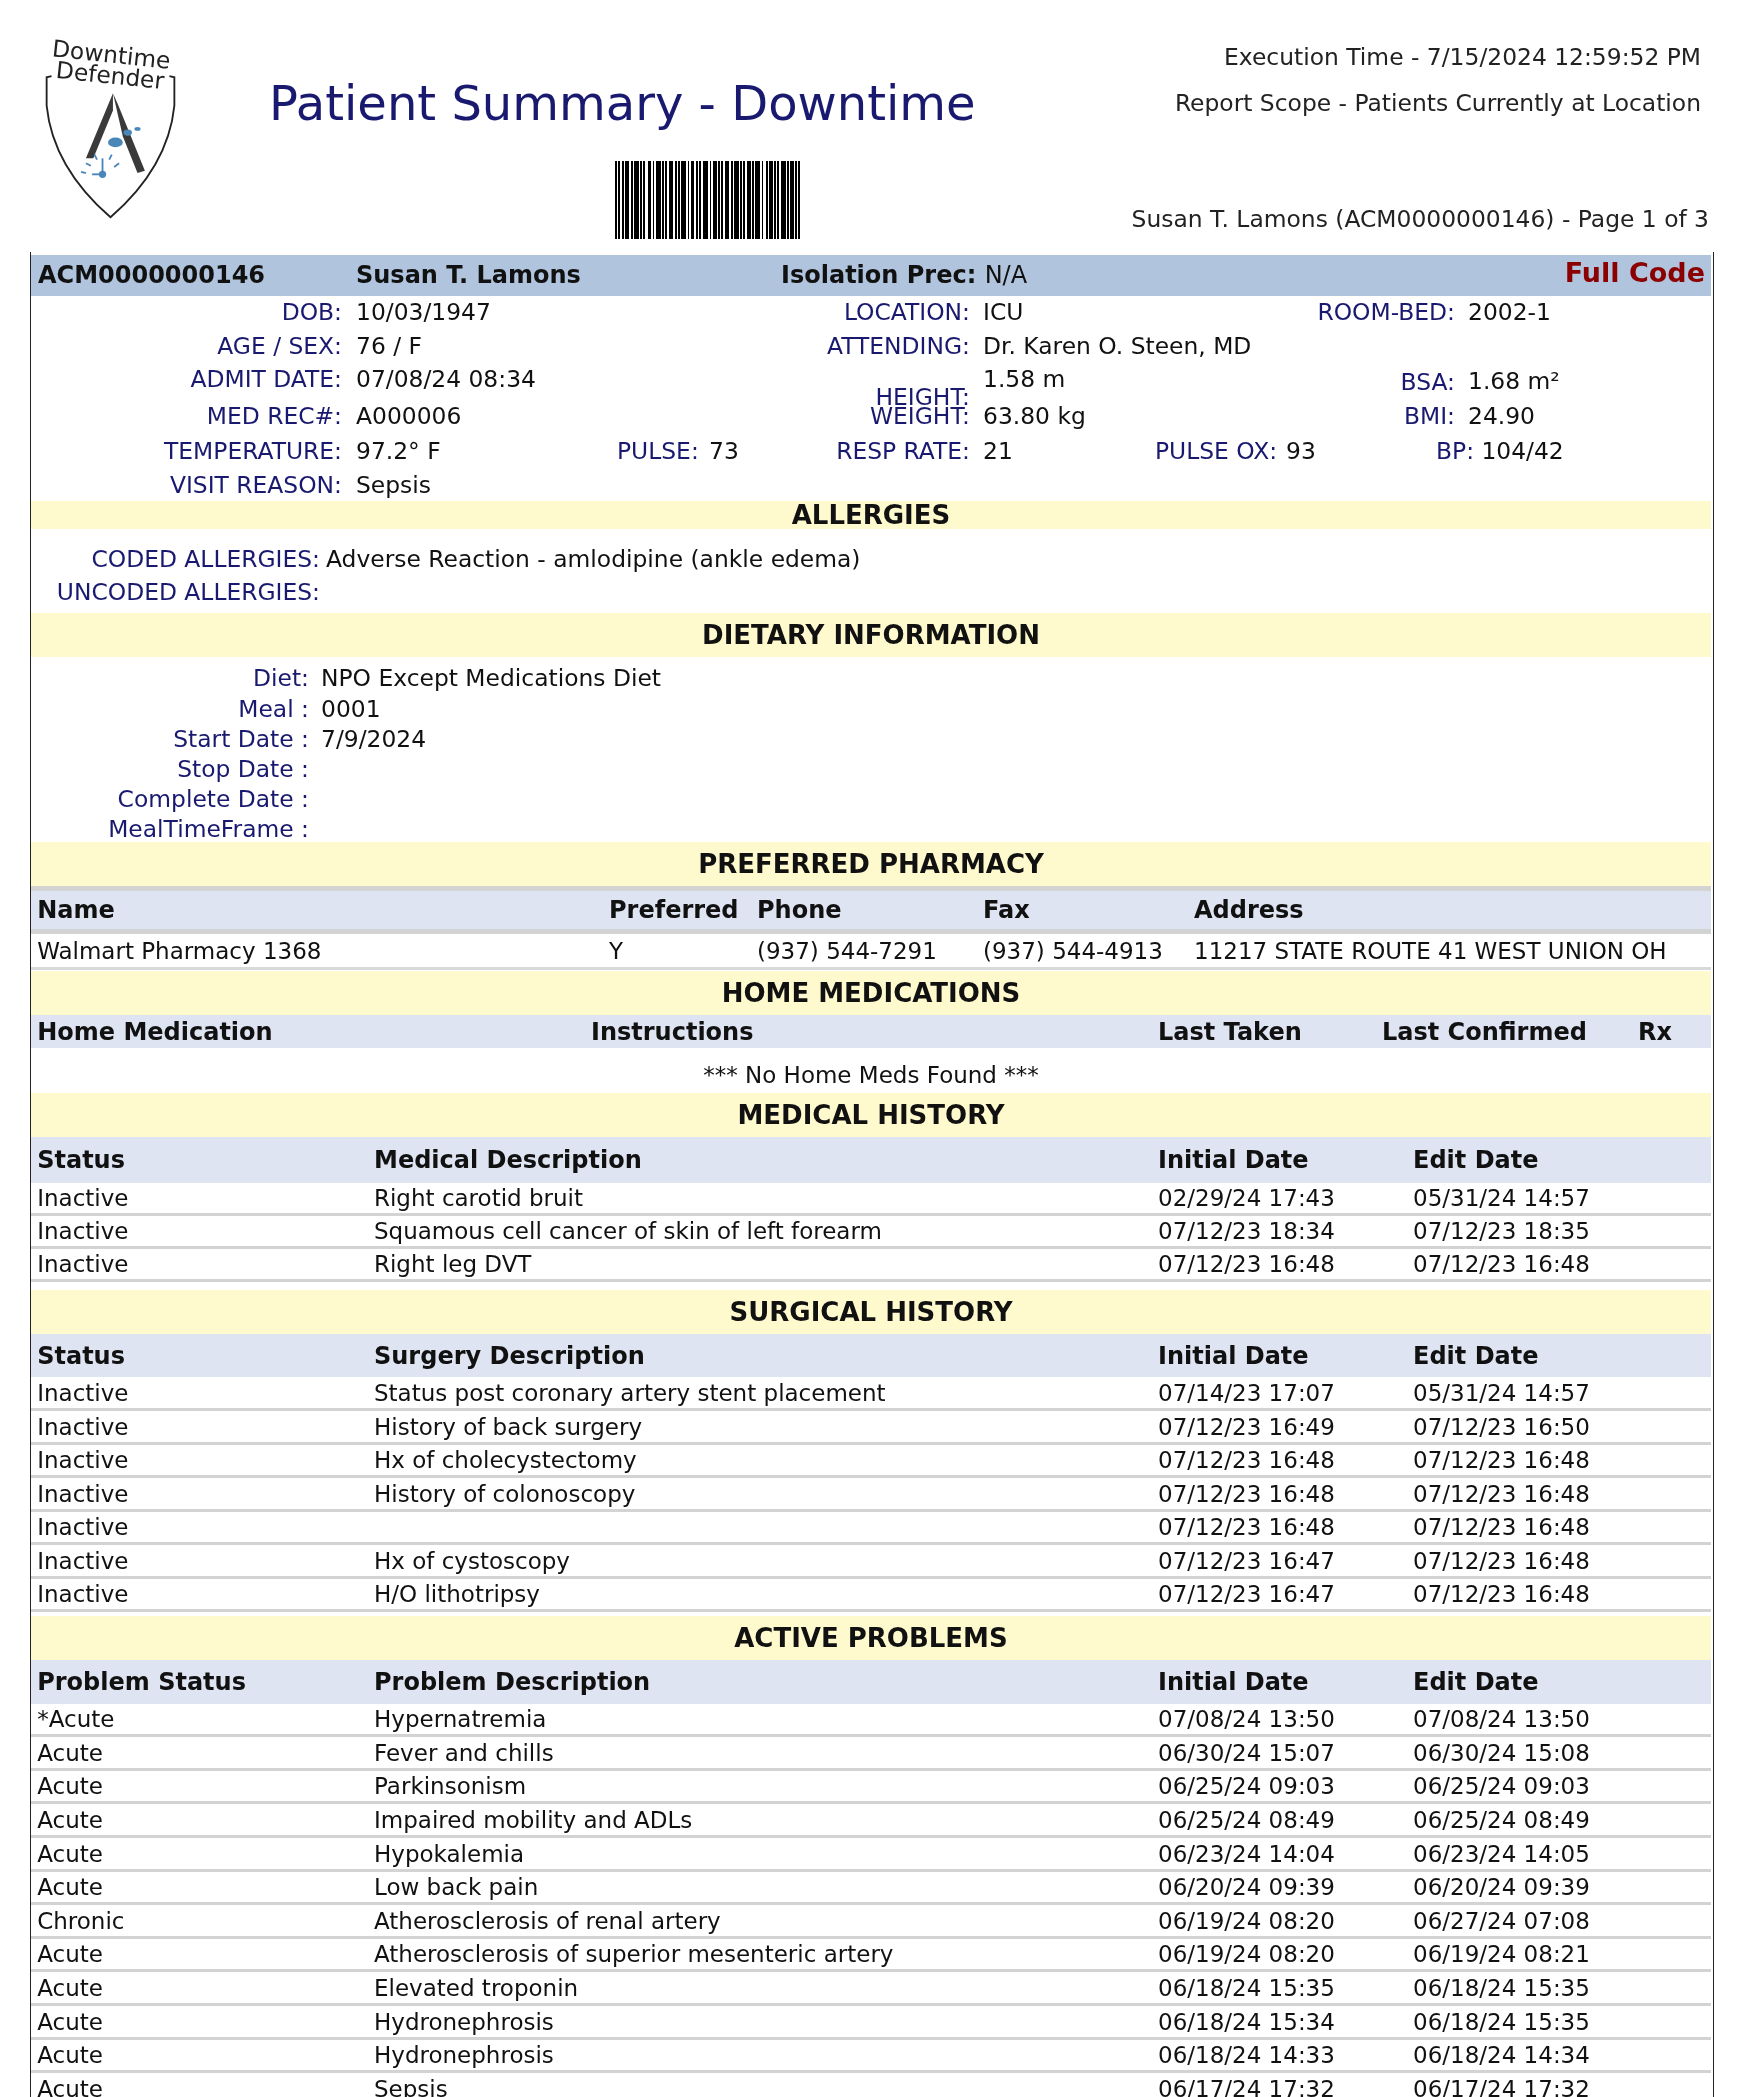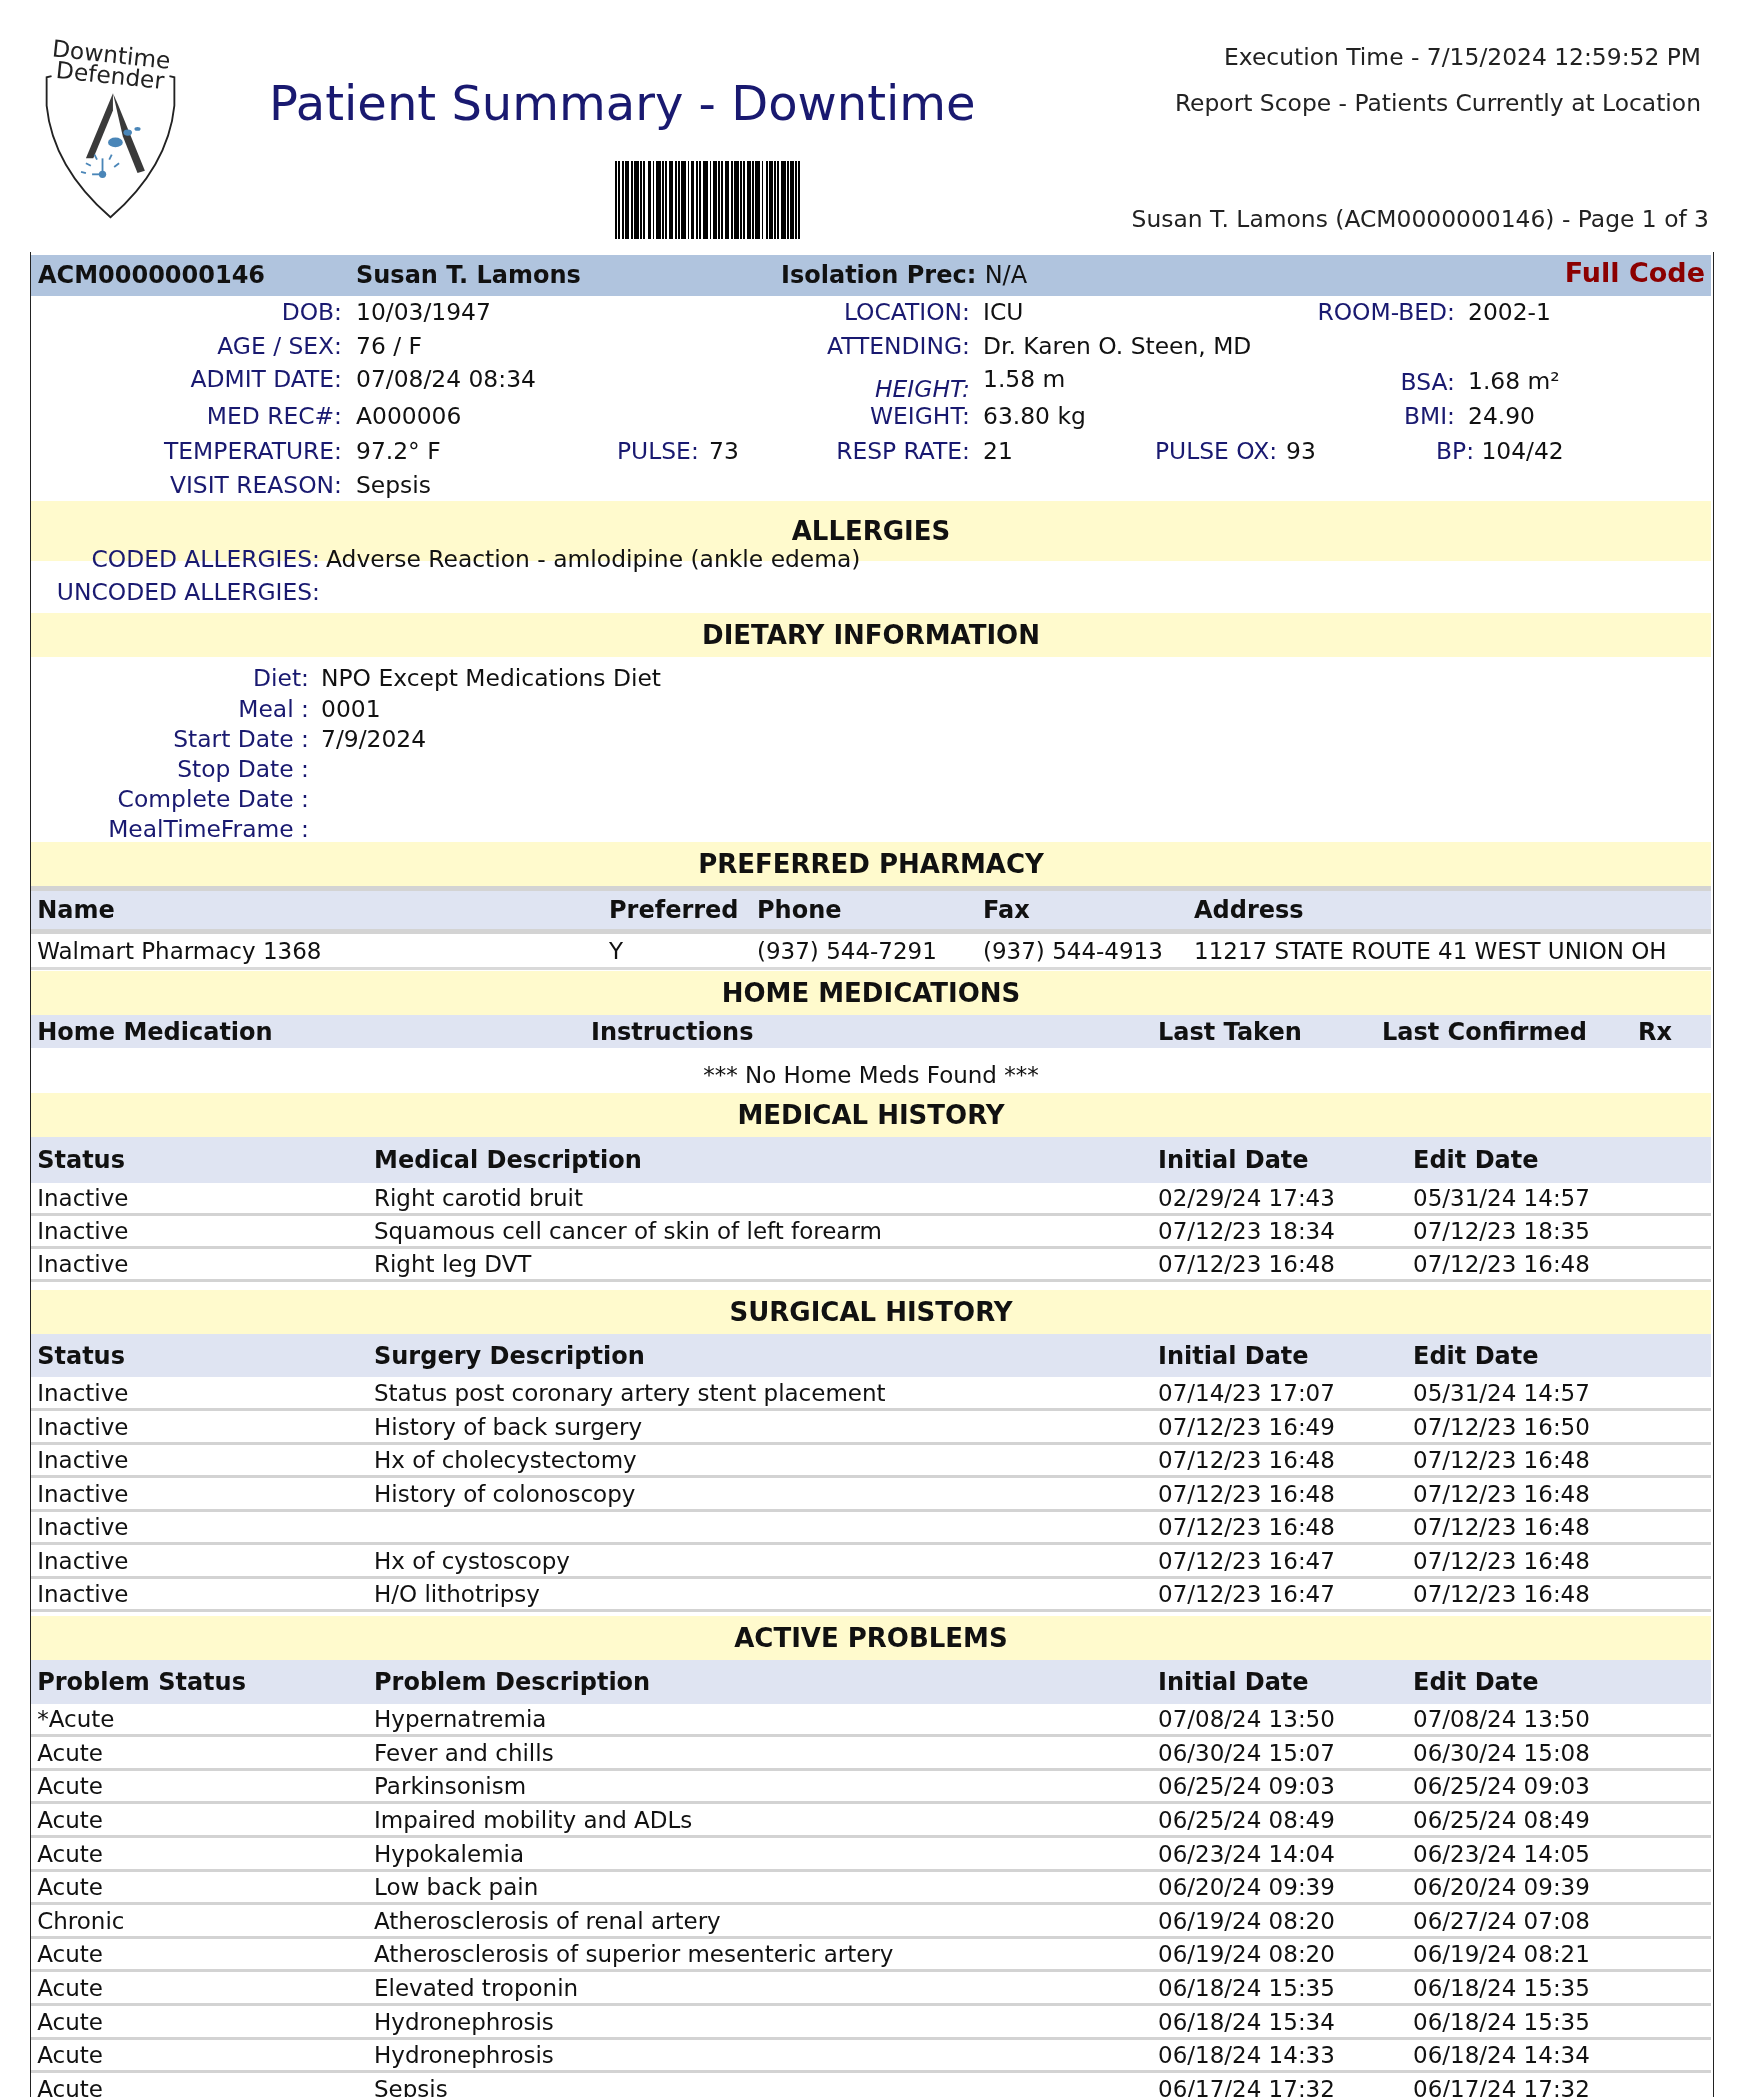--- a/index.html
+++ b/index.html
@@ -187,21 +187,21 @@
 
   <div class="abs lbl" style="left:617px; top:437px;">PULSE:</div>
   <div class="abs val" style="left:709px; top:437px;">73</div>
 
   <div class="abs lbl r" style="right:773px; top:298px;">LOCATION:</div>
   <div class="abs val" style="left:983px; top:298px;">ICU</div>
 
   <div class="abs lbl r" style="right:773px; top:332px;">ATTENDING:</div>
   <div class="abs val" style="left:983px; top:332px;">Dr. Karen O. Steen, MD</div>
 
-  <div class="abs lbl r" style="right:773px; top:375px;font-style:italic;">HEIGHT:</div>
+  <div class="abs lbl r" style="right:773px; top:383px;">HEIGHT:</div>
   <div class="abs val" style="left:983px; top:365px;">1.58 m</div>
 
   <div class="abs lbl r" style="right:773px; top:402px;">WEIGHT:</div>
   <div class="abs val" style="left:983px; top:402px;">63.80 kg</div>
 
   <div class="abs lbl r" style="right:773px; top:437px;">RESP RATE:</div>
   <div class="abs val" style="left:983px; top:437px;">21</div>
 
   <div class="abs lbl" style="left:1155px; top:437px;">PULSE OX:</div>
   <div class="abs val" style="left:1286px; top:437px;">93</div>
@@ -213,21 +213,21 @@
   <div class="abs val" style="left:1468px; top:367px;">1.68 m²</div>
 
   <div class="abs lbl r" style="right:288px; top:402px;">BMI:</div>
   <div class="abs val" style="left:1468px; top:402px;">24.90</div>
 
   <div class="abs lbl" style="left:1468px; top:437px; margin-left:0px;">
     <span style="position:relative; left:-32px;">BP:</span><span class="val" style="position:relative; left:-24.6px;">104/42</span>
   </div>
 </div>
 
-<div class="sec" style="top:501px; height:60px;">ALLERGIES</div>
+<div class="sec" style="top:501px; height:28px;">ALLERGIES</div>
 <div class="abs lbl r" style="right:1423px; top:545px;">CODED ALLERGIES:</div>
 <div class="abs val" style="left:326px; top:545px;">Adverse Reaction - amlodipine (ankle edema)</div>
 <div class="abs lbl r" style="right:1423px; top:578px;">UNCODED ALLERGIES:</div>
 <div class="abs val" style="left:326px; top:578px;"></div>
 
 <div class="sec" style="top:613px; height:44px;">DIETARY INFORMATION</div>
 <div>
   <div class="abs lbl r" style="right:1434px; top:664px;">Diet:</div>
   <div class="abs val" style="left:321px; top:664px;">NPO Except Medications Diet</div>
   <div class="abs lbl r" style="right:1434px; top:695px;">Meal :</div>

